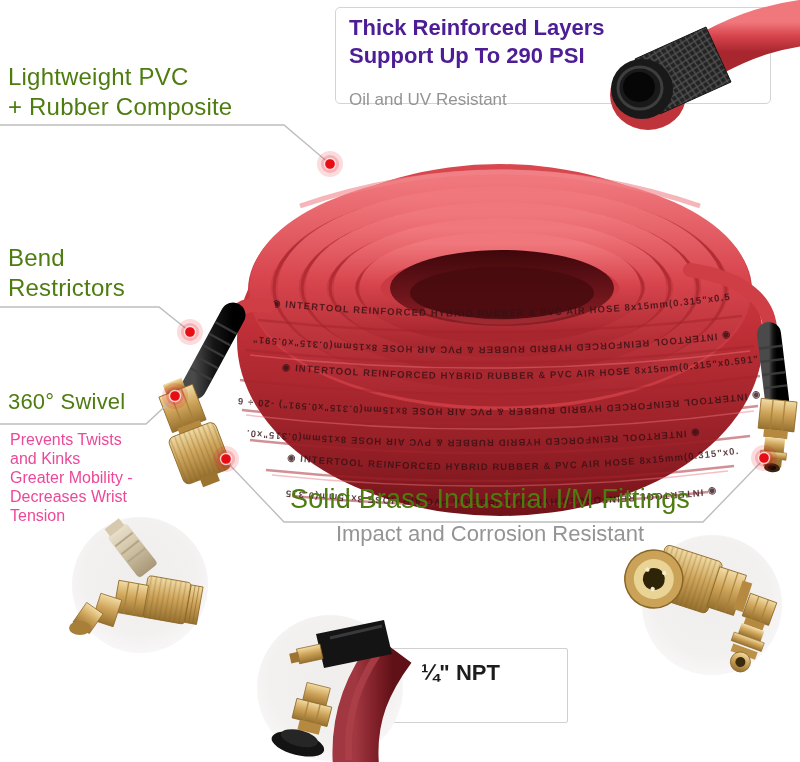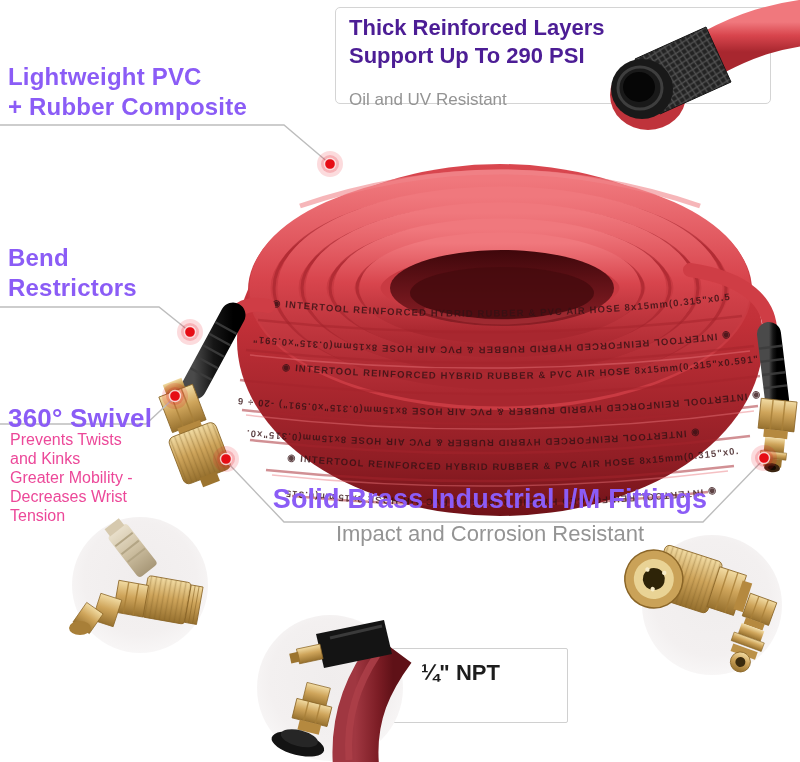--- a/index.html
+++ b/index.html
@@ -1,31 +1,31 @@
 <!DOCTYPE html>
 <html><head>
 <meta charset="utf-8">
 <style>
   html,body{margin:0;padding:0;background:#fff;}
   .canvas{
     position:relative;width:800px;height:762px;background:#ffffff;
     overflow:hidden;font-family:"Liberation Sans",sans-serif;
   }
   .abs{position:absolute;}
-  .heading{font-weight:700;color:#8b5cf6;font-size:24px;line-height:30px;letter-spacing:.2px;}
+  .heading{font-weight:400;color:#4d7c0f;font-size:24px;line-height:30px;letter-spacing:.2px;}
   .muted{color:#949494;font-weight:400;}
   .top-box{
     left:335px;top:7px;width:436px;height:97px;background:#fff;
     border:1px solid #d4d4d4;border-radius:5px;box-sizing:border-box;
   }
   .top-box-title{left:349px;top:14px;font-weight:800;color:#4c1d95;font-size:22px;line-height:28px;}
   .top-box-sub{left:349px;top:90px;font-size:17px;}
   .lightweight-label{left:8px;top:62px;}
   .bend-label{left:8px;top:243px;}
-  .swivel-title{left:8px;top:403px;font-size:26px;}
+  .swivel-title{left:8px;top:387px;font-size:22px;}
   .swivel-desc{left:10px;top:430px;font-size:16px;line-height:19px;color:#ec4899;}
   .brass-title{left:190px;top:484px;width:600px;text-align:center;font-size:27px;}
   .brass-sub{left:190px;top:521px;width:600px;text-align:center;font-size:22px;}
   .npt-box{
     left:392px;top:648px;width:176px;height:75px;background:#fff;
     border:1px solid #d0d0d0;border-radius:2px;box-sizing:border-box;
   }
   .npt-label{left:421px;top:659px;font-size:22px;line-height:27px;font-weight:800;color:#1d1d1d;}
   svg.art{left:0;top:0;}
   .svgtext{font-family:"Liberation Sans",sans-serif;font-weight:bold;font-size:9.5px;fill:#341114;opacity:.8;letter-spacing:1.1px;}

